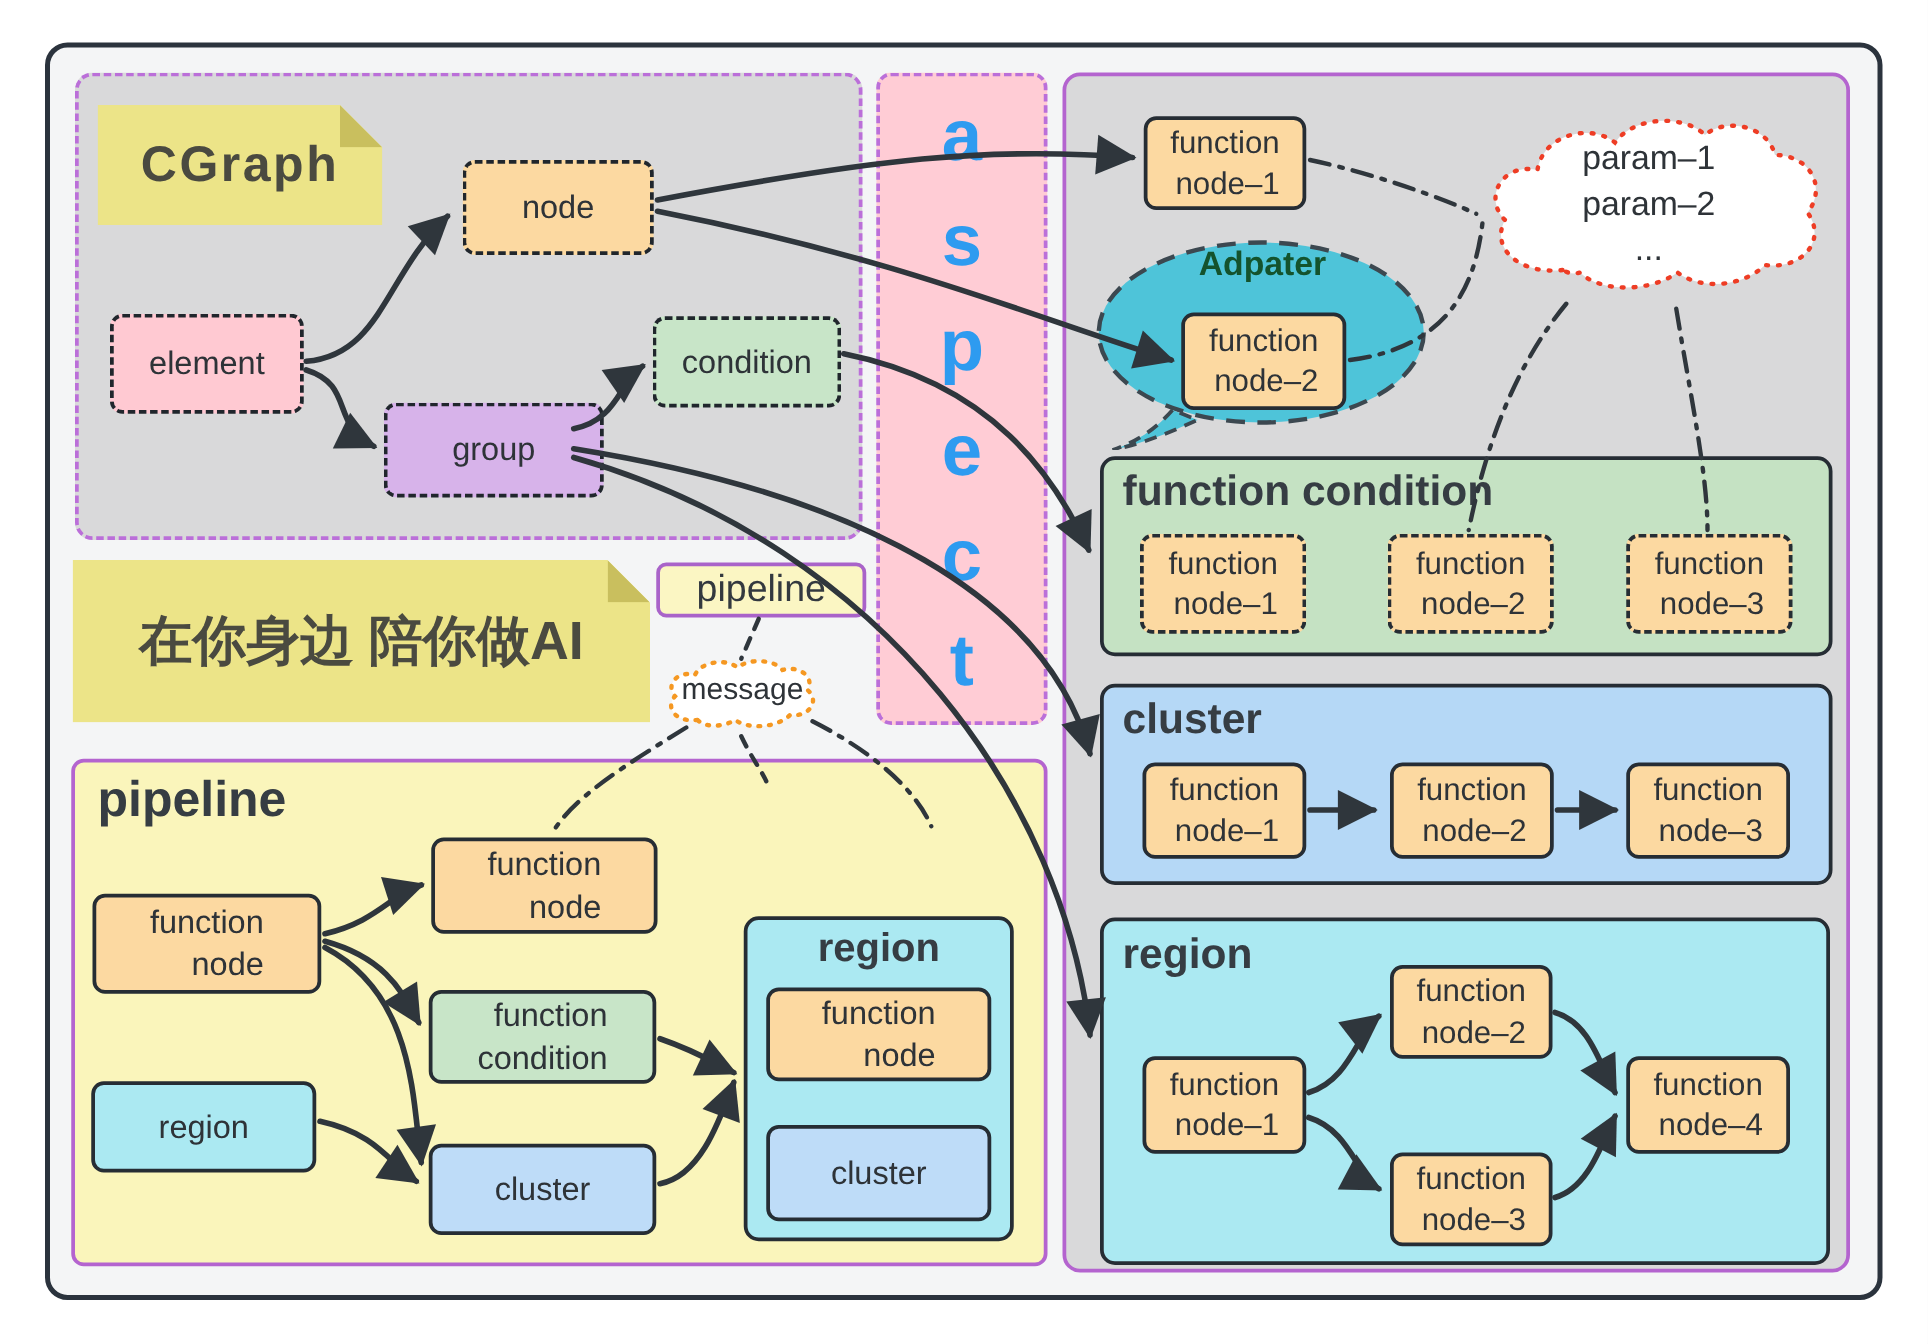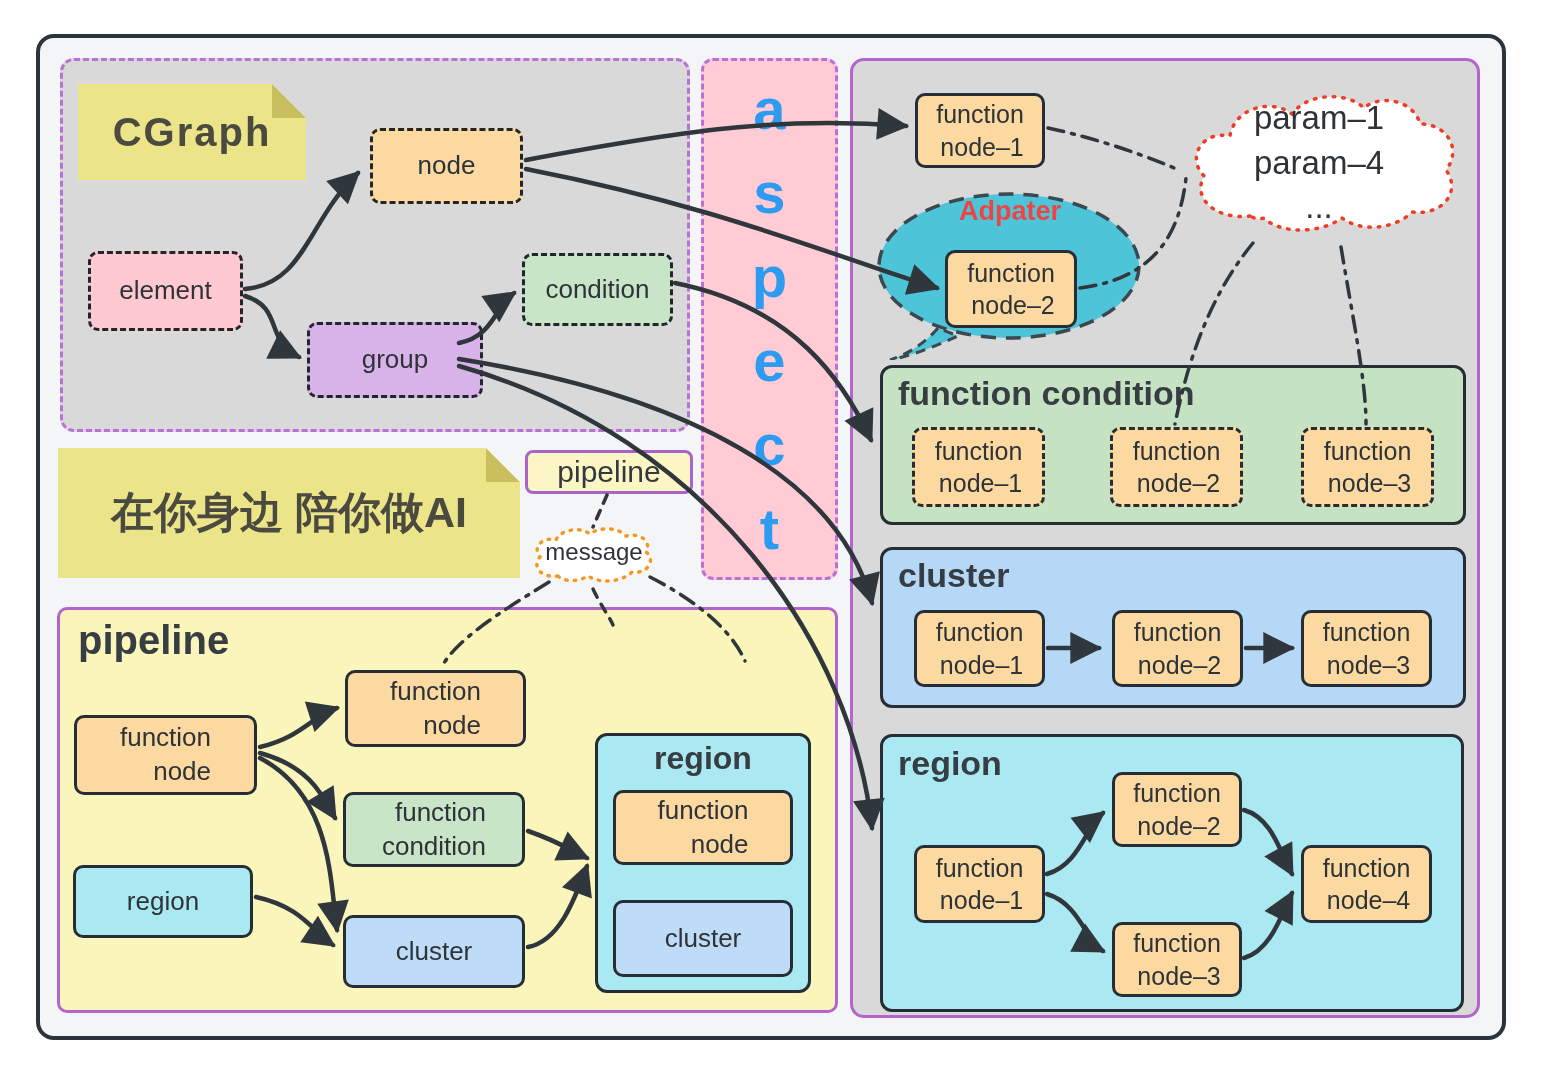--- a/index.html
+++ b/index.html
@@ -64,32 +64,32 @@
   </div>
 
   <div class="abs panel-gray detail-panel"></div>
   <div class="abs box orange" style="left:915px;top:93px;width:130px;height:75px;font-size:25px;">function
 node–1</div>
 
   <svg class="abs" style="left:874px;top:188px;" width="270" height="172" viewBox="0 0 270 172">
     <ellipse cx="135" cy="78" rx="130" ry="72" fill="#4ec4d9" stroke="#3c4850" stroke-width="3.5" stroke-dasharray="15 10"></ellipse>
     <path d="M 64,140 C 50,156 34,166 16,172 C 44,166 66,156 84,148 Z" fill="#4ec4d9" stroke="#3c4850" stroke-width="3" stroke-dasharray="10 7"></path>
   </svg>
-  <div class="abs" style="left:940px;top:196px;width:140px;height:32px;text-align:center;font-size:27px;font-weight:700;color:#ef4444;">Adpater</div>
+  <div class="abs" style="left:940px;top:196px;width:140px;height:32px;text-align:center;font-size:27px;font-weight:700;color:#14532d;">Adpater</div>
   <div class="abs box orange" style="left:945px;top:250px;width:132px;height:78px;font-size:25px;">function
 node–2</div>
 
   <svg class="abs" style="left:1180px;top:86px;" width="278" height="158" viewBox="0 0 278 158">
     <path d="M 70,130 C 35,134 12,112 24,90 C 6,72 22,44 50,50 C 54,22 92,12 112,28 C 128,6 168,6 184,22
              C 200,8 234,14 240,38 C 268,38 282,64 266,84 C 282,106 262,130 232,126 C 214,144 180,146 162,132
              C 140,148 100,148 84,132 C 78,134 74,132 70,130 Z" fill="#ffffff" stroke="#ee3d25" stroke-width="3.5" stroke-dasharray="1.5 8" stroke-linecap="round"></path>
   </svg>
-  <div class="abs cloud-text" style="left:1200px;top:104px;width:238px;height:118px;font-size:33px;line-height:1.35;">
+  <div class="abs cloud-text" style="left:1200px;top:104px;width:238px;height:118px;font-size:27px;line-height:1.35;">
     <span>param–1</span>
-    <span>param–4</span>
+    <span>param–2</span>
     <span>...</span>
   </div>
 
   <div class="abs panel-green" style="left:880px;top:365px;width:586px;height:160px;"></div>
   <div class="abs ptitle" style="left:898px;top:374px;">function condition</div>
   <div class="abs box b-dashdot orange" style="left:912px;top:427px;width:133px;height:80px;font-size:25px;">function
 node–1</div>
   <div class="abs box b-dashdot orange" style="left:1110px;top:427px;width:133px;height:80px;font-size:25px;">function
 node–2</div>
   <div class="abs box b-dashdot orange" style="left:1301px;top:427px;width:133px;height:80px;font-size:25px;">function

